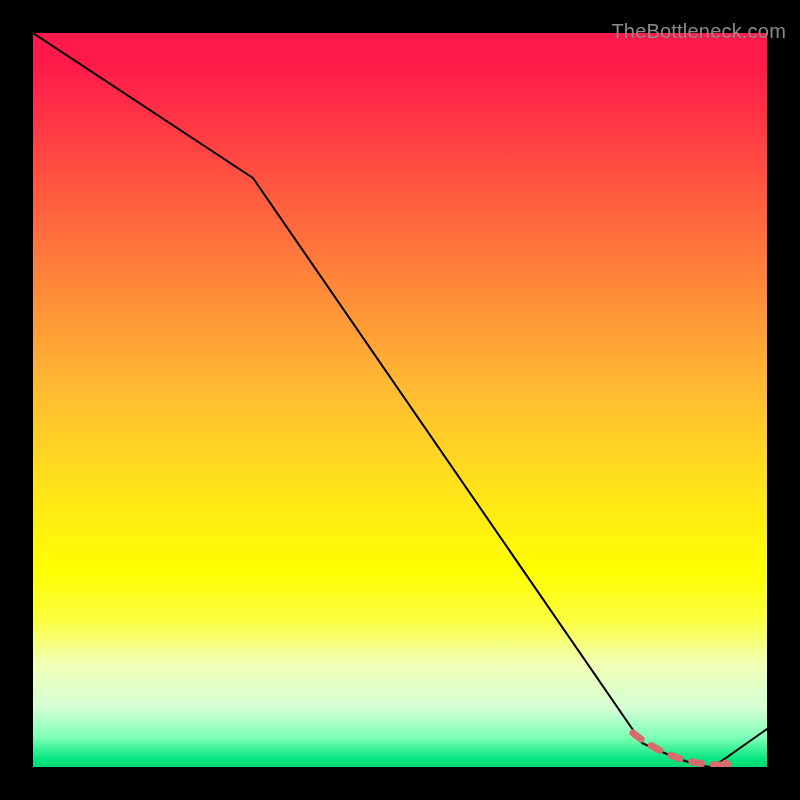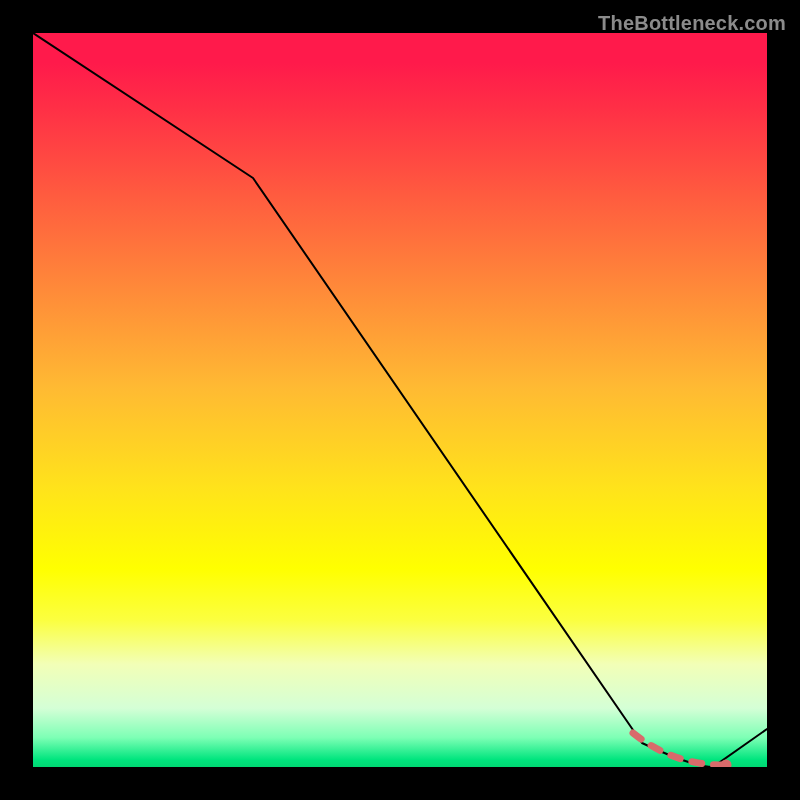--- a/index.html
+++ b/index.html
@@ -12,26 +12,26 @@
     font-family: Arial, Helvetica, sans-serif;
   }
   .stage {
     position: relative;
     width: 800px;
     height: 800px;
     background: #000;
   }
   .watermark {
     position: absolute;
-    top: 12px;
+    top: 20px;
     right: 14px;
     color: #8b8b8b;
     font-size: 20px;
     letter-spacing: 0.2px;
-    font-weight: 700;
+    font-weight: 400;
     z-index: 4;
   }
   .plot {
     position: absolute;
     left: 33px;
     top: 33px;
     width: 734px;
     height: 734px;
     overflow: hidden;
   }

